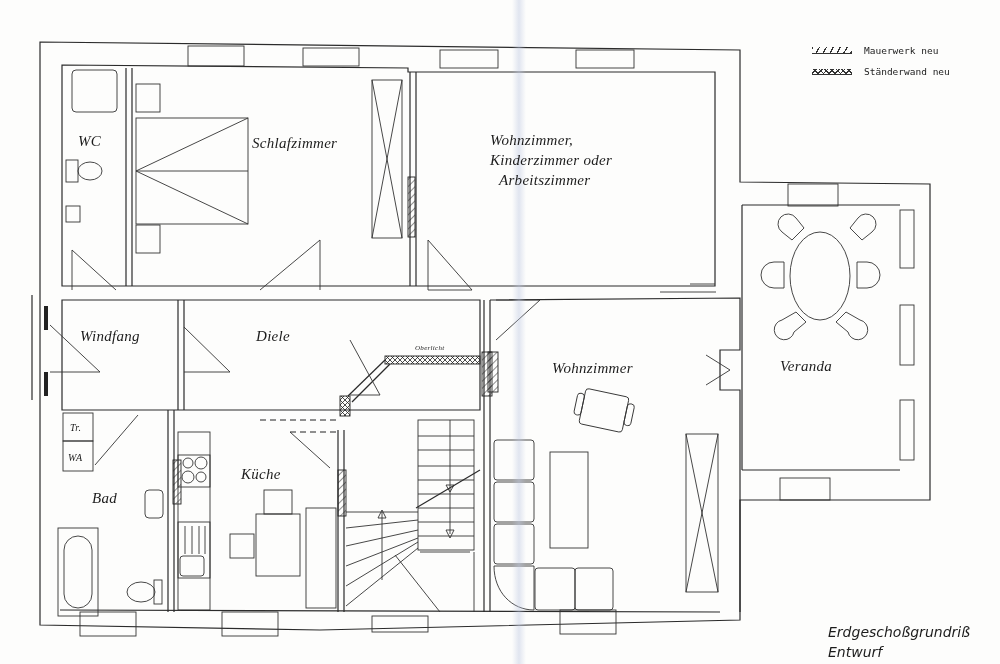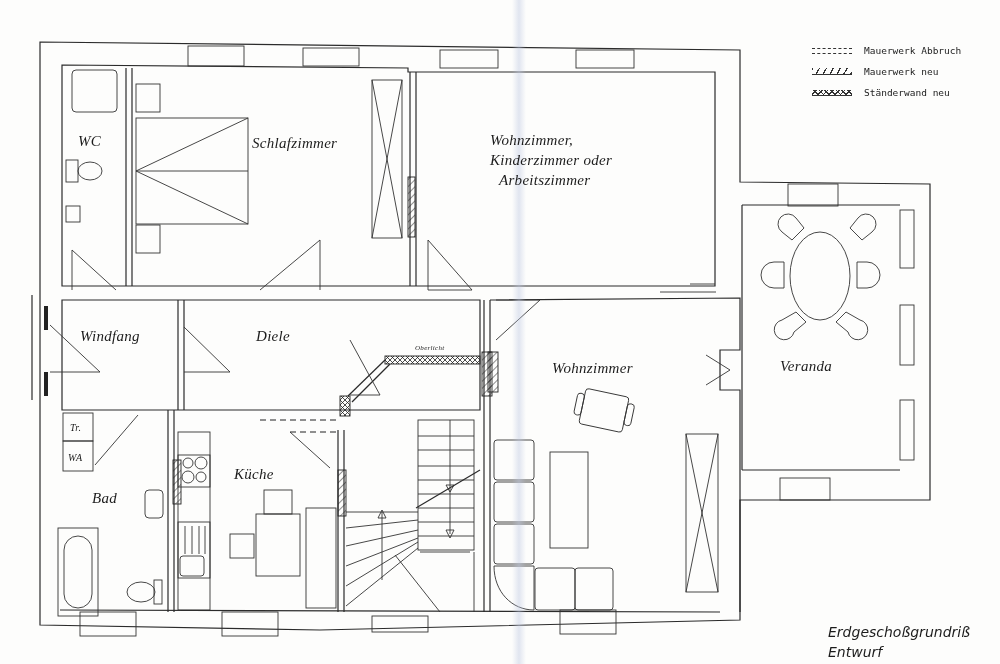--- a/index.html
+++ b/index.html
@@ -216,31 +216,27 @@
 <div class="lbl" style="left:78px;top:133px;">WC</div>
 <div class="lbl" style="left:252px;top:135px;">Schlafzimmer</div>
 <div class="lbl" style="left:490px;top:132px;">Wohnzimmer,</div>
 <div class="lbl" style="left:490px;top:152px;">Kinderzimmer oder</div>
 <div class="lbl" style="left:499px;top:172px;">Arbeitszimmer</div>
 <div class="lbl" style="left:80px;top:328px;">Windfang</div>
 <div class="lbl" style="left:256px;top:328px;">Diele</div>
 <div class="lbl" style="left:552px;top:360px;">Wohnzimmer</div>
 <div class="lbl" style="left:780px;top:358px;">Veranda</div>
 <div class="lbl" style="left:92px;top:490px;">Bad</div>
-<div class="lbl" style="left:234px;top:466px;">Küche</div>
+<div class="lbl" style="left:241px;top:466px;">Küche</div>
 
 <div class="lbl tiny" style="left:415px;top:344px;">Oberlicht</div>
 <div class="lbl small" style="left:70px;top:422px;">Tr.</div>
 <div class="lbl small" style="left:68px;top:452px;">WA</div>
 
 <div class="legend">
-  <div class="legend-row">
-    <div class="legend-sym sym-dash"></div>
-    <span class="legend-text">Mauerwerk Abbruch</span>
-  </div>
   <div class="legend-row">
     <div class="legend-sym sym-hatch"></div>
     <span class="legend-text">Mauerwerk neu</span>
   </div>
   <div class="legend-row">
     <div class="legend-sym sym-x"></div>
     <span class="legend-text">Ständerwand neu</span>
   </div>
 </div>
 

